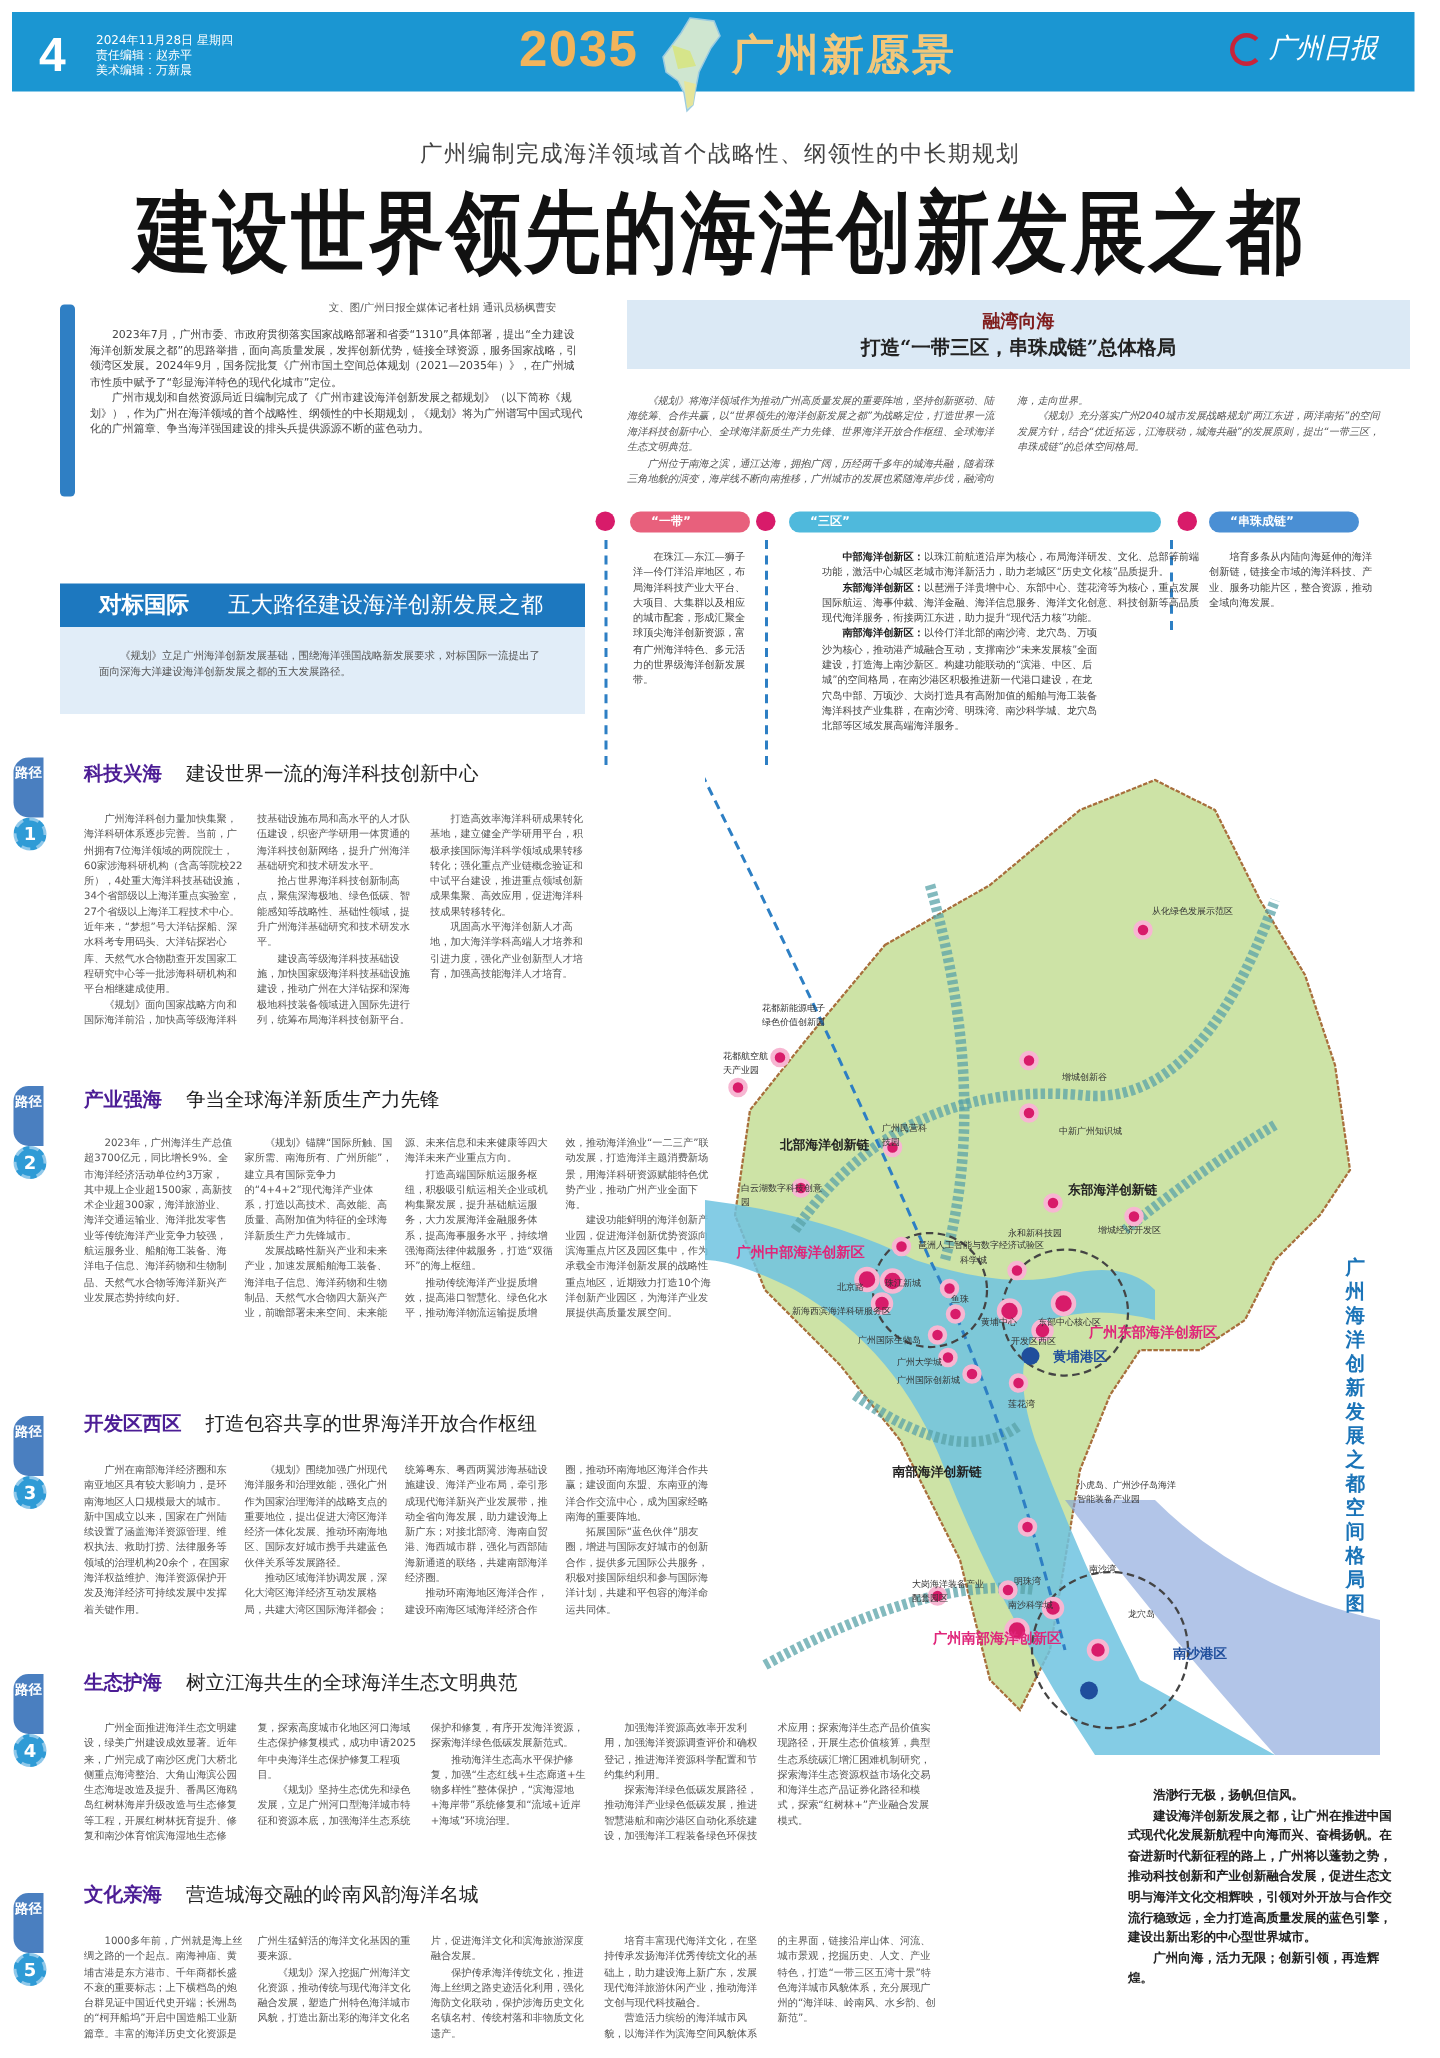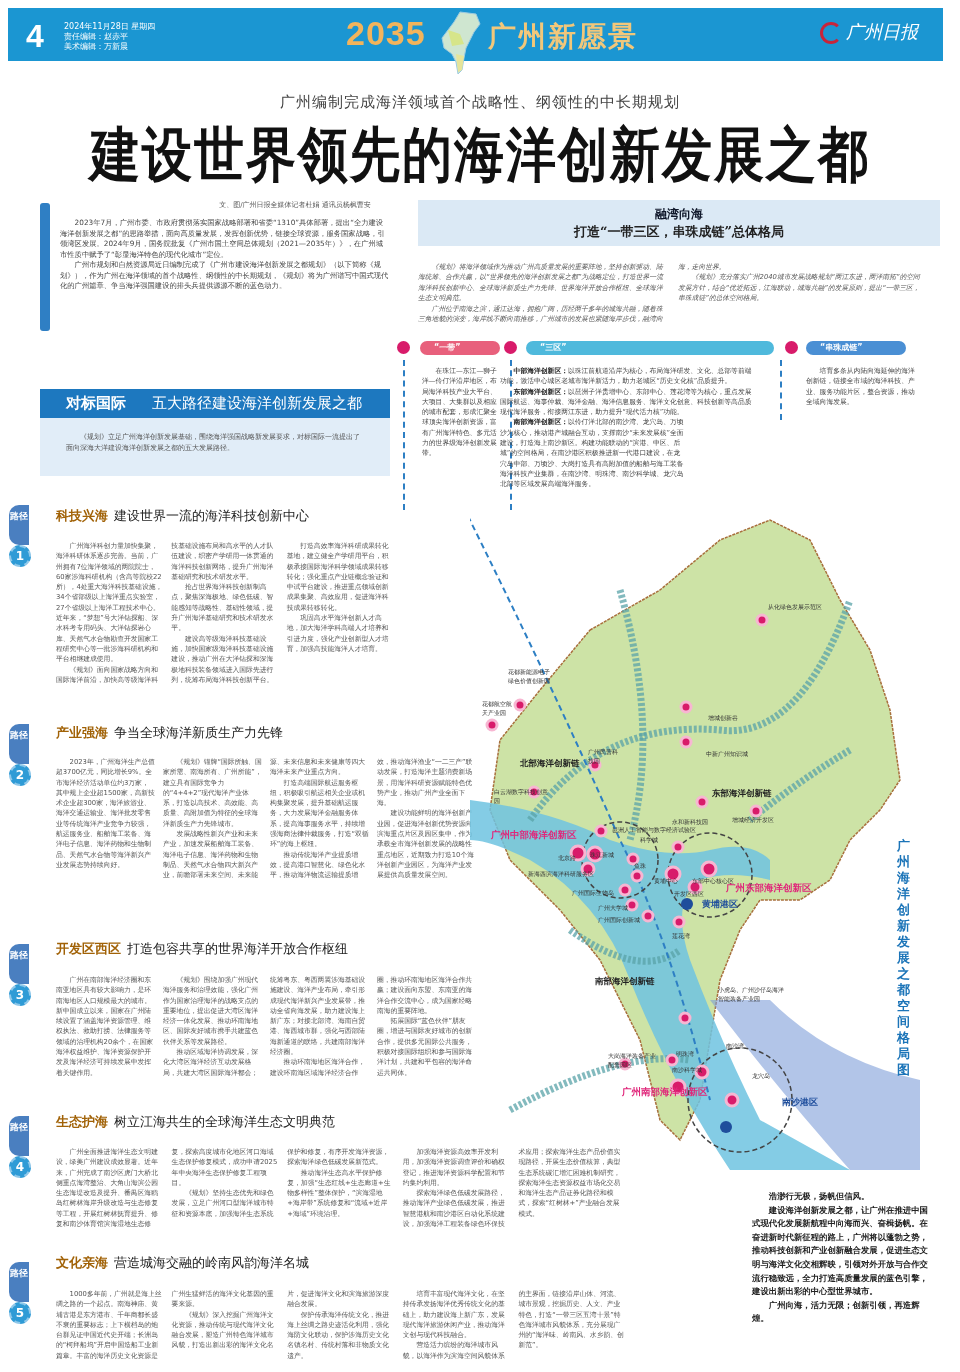--- a/index.html
+++ b/index.html
@@ -12,37 +12,37 @@
   .banner-title{position:absolute;left:480px;top:10px;font-size:28px;font-weight:bold;color:#f2c77a;letter-spacing:2px;}
   .logo{position:absolute;left:812px;top:12px;font-size:18px;color:#fff;font-style:italic;font-family:"DejaVu Serif",serif;}
   .logo-mark{display:inline-block;width:22px;height:22px;border-radius:50%;border:3px solid #c8243a;border-right-color:transparent;vertical-align:middle;margin-right:4px;}
   .subtitle{position:absolute;left:0;top:93px;width:960px;text-align:center;font-size:15px;color:#444;letter-spacing:1px;}
   .headline{position:absolute;left:0;top:116px;width:960px;text-align:center;font-size:50px;font-weight:bold;color:#111;letter-spacing:2px;font-family:"DejaVu Serif",serif;transform:scaleY(1.18);transform-origin:top;}
   .byline{position:absolute;left:200px;top:200px;width:190px;text-align:center;font-size:7px;color:#555;}
   .accent-bar{position:absolute;left:40px;top:203px;width:10px;height:128px;background:#2f7fc4;border-radius:3px;}
   .intro{position:absolute;left:60px;top:218px;width:330px;font-size:7.3px;line-height:10.5px;color:#444;text-indent:2em;}
   .intro p{text-indent:2em;}
   .rw-box{position:absolute;left:418px;top:200px;width:522px;height:46px;background:#dbe9f5;text-align:center;}
-  .rw-title{font-size:12px;font-weight:bold;color:#0f172a;margin-top:6px;}
+  .rw-title{font-size:12px;font-weight:bold;color:#7f1d1d;margin-top:6px;}
   .rw-sub{font-size:13px;font-weight:bold;color:#222;font-family:"DejaVu Serif",serif;}
   .rw-text{position:absolute;left:418px;top:262px;width:508px;column-count:2;column-gap:12px;font-size:6.8px;line-height:10.4px;color:#555;}
   .rw-text p{text-indent:2em;font-style:italic;}
   .pill{position:absolute;height:14px;border-radius:7px;font-size:8px;color:#fff;padding-left:14px;line-height:14px;font-weight:bold;}
   .pill-dot{position:absolute;width:13px;height:13px;border-radius:50%;background:#d81b6a;}
   .col-text{position:absolute;font-size:6.8px;line-height:10.3px;color:#444;font-family:"DejaVu Serif",serif;}
   .col-text p{text-indent:2em;}
   .col-text b{color:#222;}
   .dash-v{position:absolute;width:0;border-left:2px dashed #2d7fc4;}
   .intl-head{position:absolute;left:40px;top:389px;width:350px;height:29px;background:#1d78bf;color:#fff;padding-left:26px;line-height:29px;font-size:15px;font-weight:bold;}
   .intl-head span.b{font-family:"DejaVu Serif",serif;font-weight:normal;margin-left:26px;}
   .intl-body{position:absolute;left:40px;top:418px;width:350px;height:58px;background:#e1edf8;padding:14px 28px 0 26px;font-size:7px;line-height:11px;color:#555;text-indent:2em;}
   .path-badge{position:absolute;left:9px;width:20px;height:40px;background:#4a7fc0;border-radius:10px 0 0 10px;color:#fff;font-size:9px;line-height:13px;text-align:center;padding-top:5px;font-weight:bold;}
   .path-num{position:absolute;left:9px;width:22px;height:22px;border-radius:50%;background:#2f9bd6;border:2px dashed #8fc8ea;color:#fff;font-size:12px;font-weight:bold;text-align:center;line-height:18px;}
   .path-title{position:absolute;left:56px;font-size:13px;color:#222;}
-  .path-title .k{color:#a16207;font-weight:bold;margin-right:6px;}
+  .path-title .k{color:#4c1d95;font-weight:bold;margin-right:16px;}
   .path-body{position:absolute;left:56px;font-size:6.8px;line-height:10.3px;color:#555;column-gap:8px;}
   .path-body p{text-indent:2em;}
   .map{position:absolute;left:470px;top:480px;width:450px;height:690px;}
   .map-vtitle{position:absolute;left:897px;top:838px;width:20px;font-size:13px;line-height:16px;color:#1b74b8;font-weight:bold;}
   .map-label{position:absolute;font-size:6px;color:#333;white-space:nowrap;}
   .map-zone{position:absolute;font-size:9.5px;font-weight:bold;color:#e0267a;white-space:nowrap;}
   .map-chain{position:absolute;font-size:8.5px;font-weight:bold;color:#222;white-space:nowrap;}
   .map-port{position:absolute;font-size:9px;font-weight:bold;color:#1f4e9c;white-space:nowrap;}
   .closing{position:absolute;left:752px;top:1190px;width:180px;font-size:8.4px;line-height:13.6px;color:#222;font-weight:bold;}
   .closing p{text-indent:2em;}
@@ -96,21 +96,21 @@
 <div class="pill-dot" style="left:785px;top:341px;"></div>
 <div class="pill" style="left:806px;top:341px;width:100px;background:#4a8fd4;">“串珠成链”</div>
 
 <div class="dash-v" style="left:403px;top:360px;height:150px;"></div>
 <div class="dash-v" style="left:510px;top:360px;height:150px;"></div>
 <div class="dash-v" style="left:780px;top:360px;height:60px;"></div>
 
 <div class="col-text" style="left:422px;top:366px;width:76px;">
   <p>在珠江—东江—狮子洋—伶仃洋沿岸地区，布局海洋科技产业大平台、大项目、大集群以及相应的城市配套，形成汇聚全球顶尖海洋创新资源，富有广州海洋特色、多元活力的世界级海洋创新发展带。</p>
 </div>
-<div class="col-text" style="left:500px;top:366px;width:256px;">
+<div class="col-text" style="left:548px;top:366px;width:256px;">
   <p><b>中部海洋创新区：</b><span>以珠江前航道沿岸为核心，布局海洋研发、文化、总部等前端功能，激活中心城区老城市海洋新活力，助力老城区“历史文化核”品质提升。</span></p>
   <p><b>东部海洋创新区：</b><span>以琶洲子洋贵增中心、东部中心、莲花湾等为核心，重点发展国际航运、海事仲裁、海洋金融、海洋信息服务、海洋文化创意、科技创新等高品质现代海洋服务，衔接两江东进，助力提升“现代活力核”功能。</span></p>
   <p style="width:185px;"><b>南部海洋创新区：</b><span>以伶仃洋北部的南沙湾、龙穴岛、万顷沙为核心，推动港产城融合互动，支撑南沙“未来发展核”全面建设，打造海上南沙新区。构建功能联动的“滨港、中区、后城”的空间格局，在南沙港区积极推进新一代港口建设，在龙穴岛中部、万顷沙、大岗打造具有高附加值的船舶与海工装备海洋科技产业集群，在南沙湾、明珠湾、南沙科学城、龙穴岛北部等区域发展高端海洋服务。</span></p>
 </div>
 <div class="col-text" style="left:806px;top:366px;width:110px;">
   <p>培育多条从内陆向海延伸的海洋创新链，链接全市域的海洋科技、产业、服务功能片区，整合资源，推动全域向海发展。</p>
 </div>
 
 <div class="intl-head">
   <span>对标国际</span><span class="b">五大路径建设海洋创新发展之都</span>

